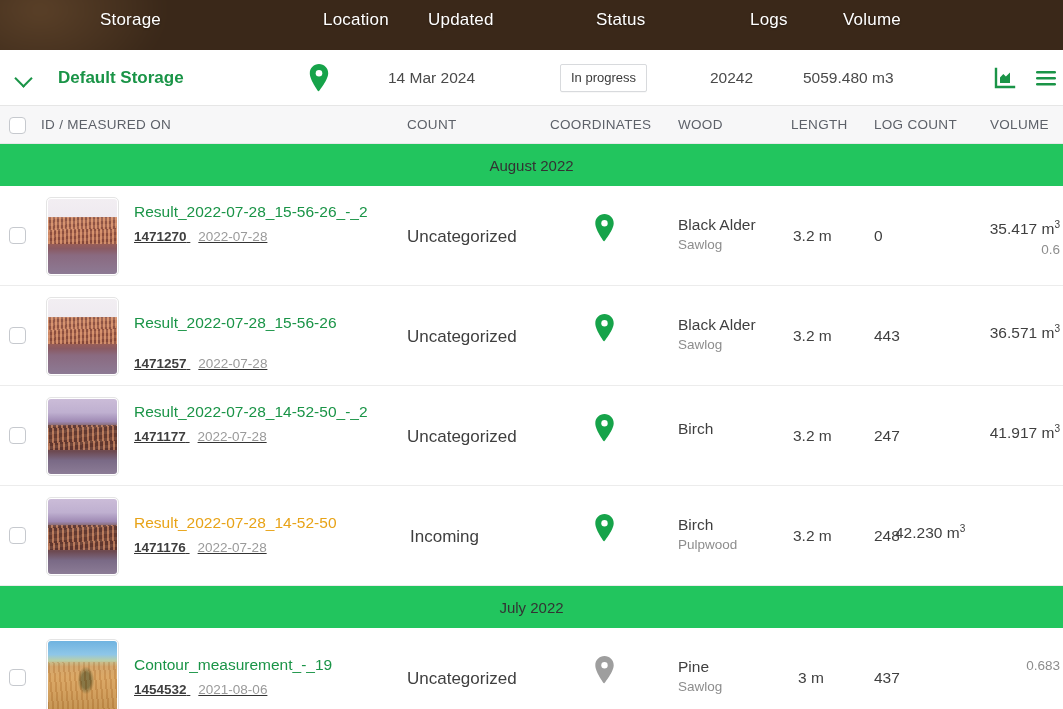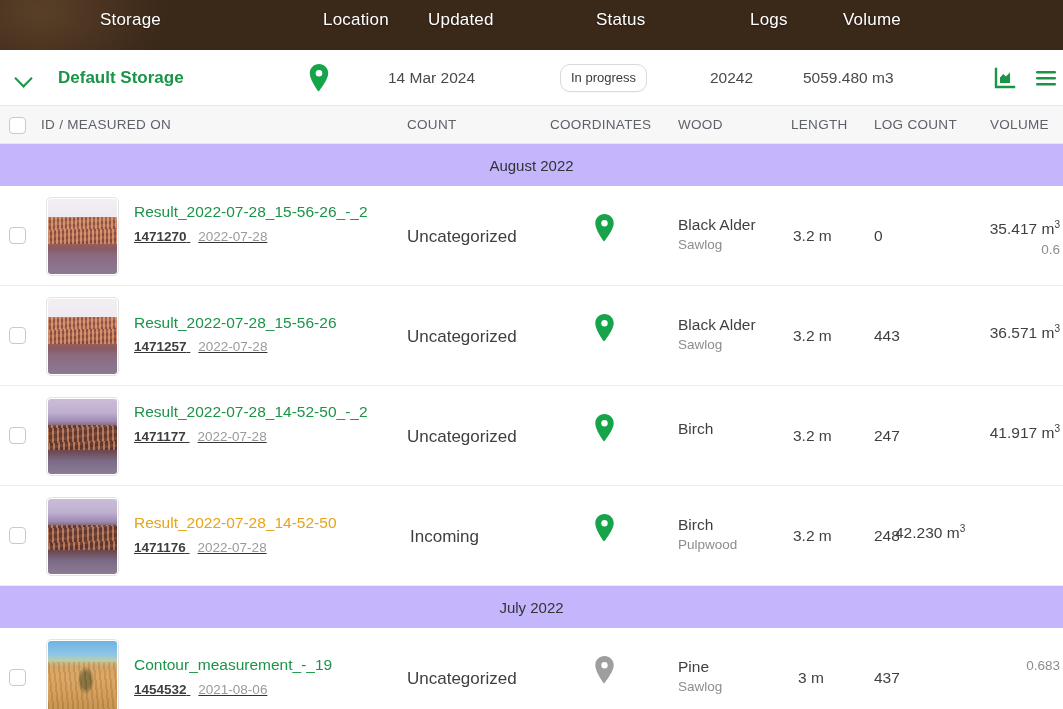--- a/index.html
+++ b/index.html
@@ -89,21 +89,21 @@
     position: relative;
     display: inline-block;
   }
   .pin svg { display: block; }
   .summary-text {
     color: #4a4a4a;
     font-size: 15.5px;
   }
   .badge {
     border: 1px solid #d8dadd;
-    border-radius: 10px;
+    border-radius: 2px;
     padding: 5px 10px 6px;
     font-size: 13px;
     color: #3b3b3b;
     background: #fff;
     box-shadow: 0 1px 1px rgba(0,0,0,.03);
   }
   .icon-btn { display: inline-flex; align-items: center; justify-content: center; }
 
   
   .thead {
@@ -131,21 +131,21 @@
   .thead .cbox { position: absolute; left: 9px; top: 11px; }
 
   
   .month-sep {
     height: 42px;
     display: flex;
     align-items: center;
     justify-content: center;
     font-size: 15px;
     color: #333;
-    background: #c4b5fd;
+    background: #22c55e;
   }
   .row {
     position: relative;
     height: 100px;
     width: 1063px;
     background: #fff;
     border-bottom: 1px solid #ececec;
   }
   .row:last-child { border-bottom: none; }
   .cell {
@@ -343,21 +343,21 @@
   </div>
 </div>
 
 <div class="row">
   <span class="cbox"></span>
   <div class="thumb">
       <div class="thumb-inner th-logs-a"></div>
     </div>
   <div class="cell" style="left:134px; top:26px; width:268px">
     <div class="name-link">Result_2022-07-28_15-56-26</div>
-    <div class="meta" style="margin-top:5px">
+    <div class="meta" style="margin-top:22px">
       <span class="id">1471257</span>
       <span class="date">2022-07-28</span>
     </div>
   </div>
   <div class="cell type-txt" style="left:407px; top:41px">Uncategorized</div>
   <div class="cell" style="left:592px; top:27px">
     <span class="pin">
       <svg width="25" height="30" viewBox="0 0 24 30">
           <path d="M12 1C6.9 1 2.8 5.1 2.8 10.2c0 6.6 8 17.4 8.4 17.9.2.3.6.3.8 0 .3-.5 9.2-11.3 9.2-17.9C21.2 5.1 17.1 1 12 1z" fill="#16a34a"></path>
           <circle cx="12" cy="10.2" r="3.2" fill="#fff"></circle>

